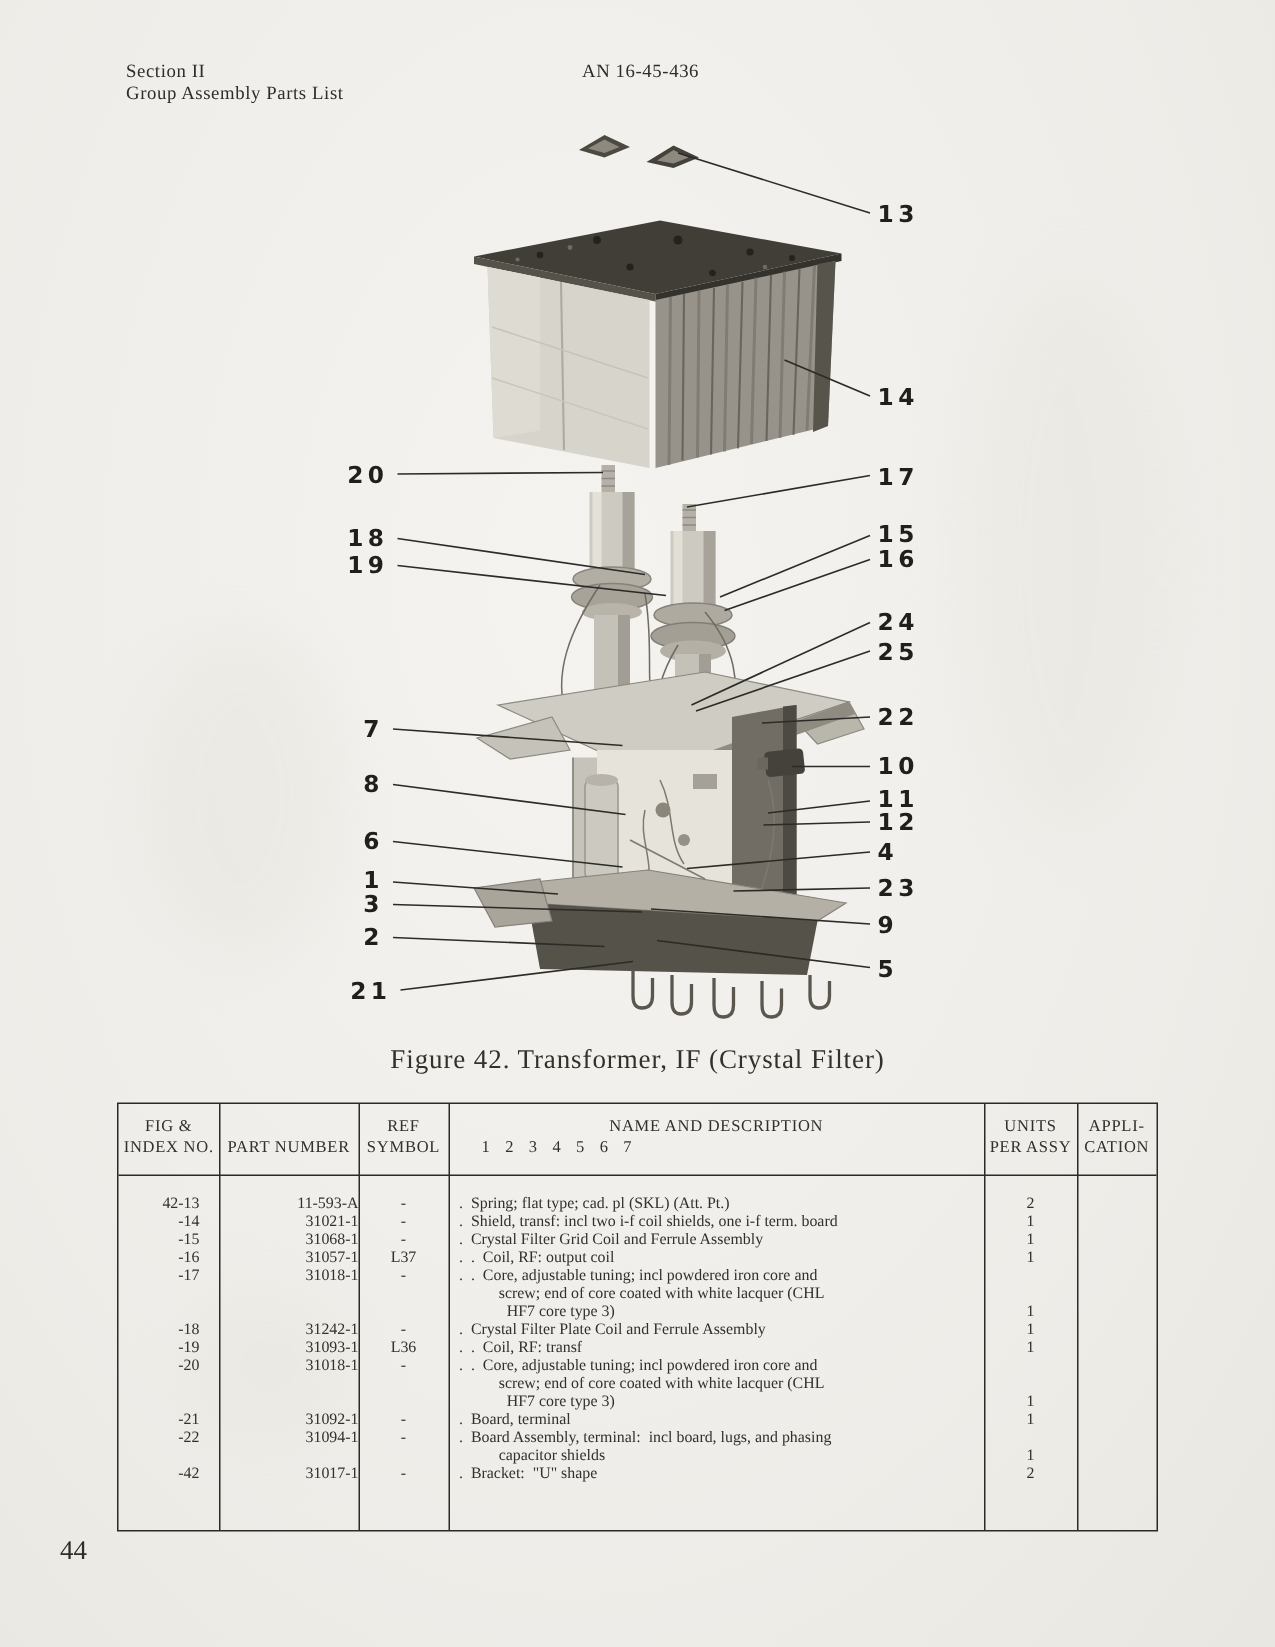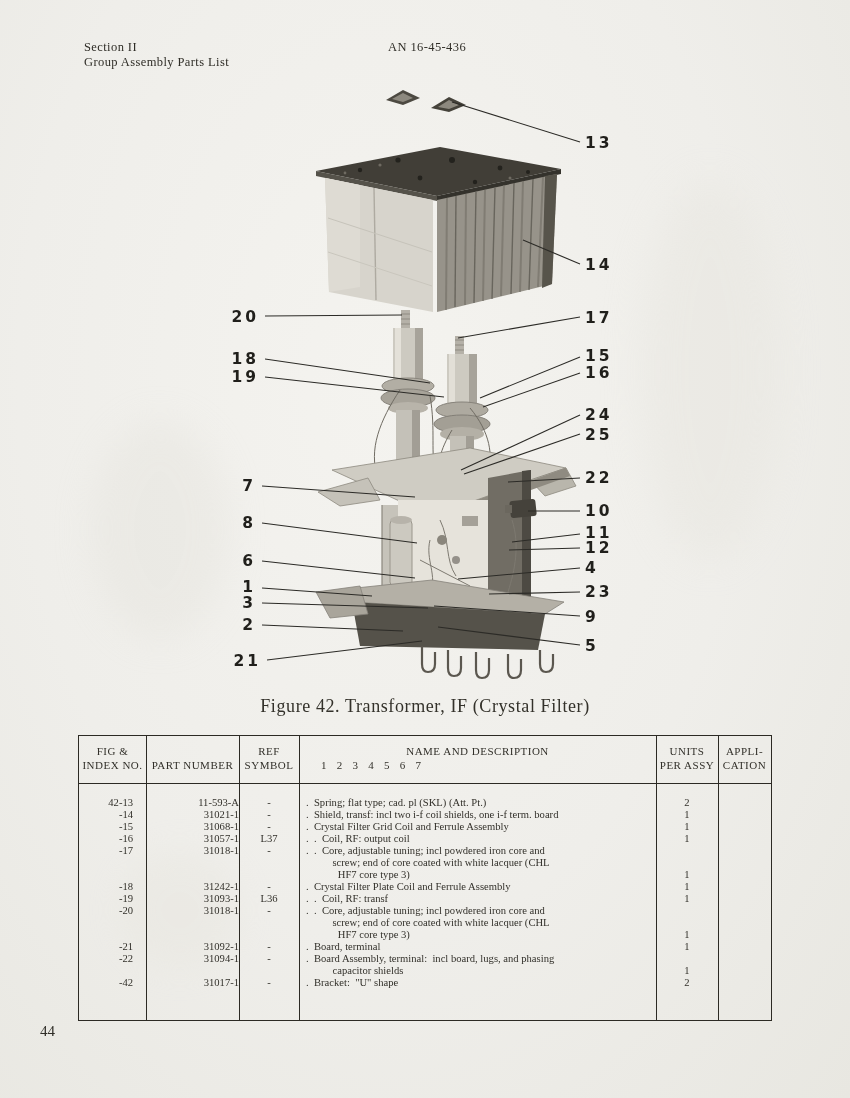--- a/index.html
+++ b/index.html
@@ -6,21 +6,21 @@
   .page{
     position:relative;width:850px;height:1098px;overflow:hidden;
     background:#f0efeb;
     background-image:radial-gradient(ellipse at 45% 35%, #f4f3ef 0%, #efeeea 55%, #e8e7e1 100%);
     font-family:"Liberation Serif", serif;color:#2f2d27;
   }
   .smudge{position:absolute;border-radius:50%;pointer-events:none;}
   .hdr{position:absolute;font-size:12.5px;letter-spacing:.4px;line-height:15px;white-space:pre;}
   .caption{position:absolute;top:696px;left:0;width:850px;text-align:center;
     font-size:18px;letter-spacing:.6px;color:#33312a;}
-  .pageno{position:absolute;left:40px;top:1023px;font-size:15px;}
+  .pageno{position:absolute;left:40px;top:1023px;font-size:18px;}
   
   .figsvg{position:absolute;left:180px;top:78px;}
   .callout-num{font-family:"DejaVu Sans", sans-serif;font-weight:700;font-size:15.5px;
     letter-spacing:3px;fill:#201f1b;}
   .leader{stroke:#2c2b27;stroke-width:1.1;}
   
   .ptable{position:absolute;left:78px;top:735px;width:694px;height:286px;
     border:1.6px solid #2c2a24;box-sizing:border-box;font-size:10.6px;color:#32302a;}
   .vline{position:absolute;top:0;bottom:0;width:1.3px;background:#2c2a24;}
   .hline{position:absolute;left:0;right:0;height:1.3px;background:#2c2a24;}

